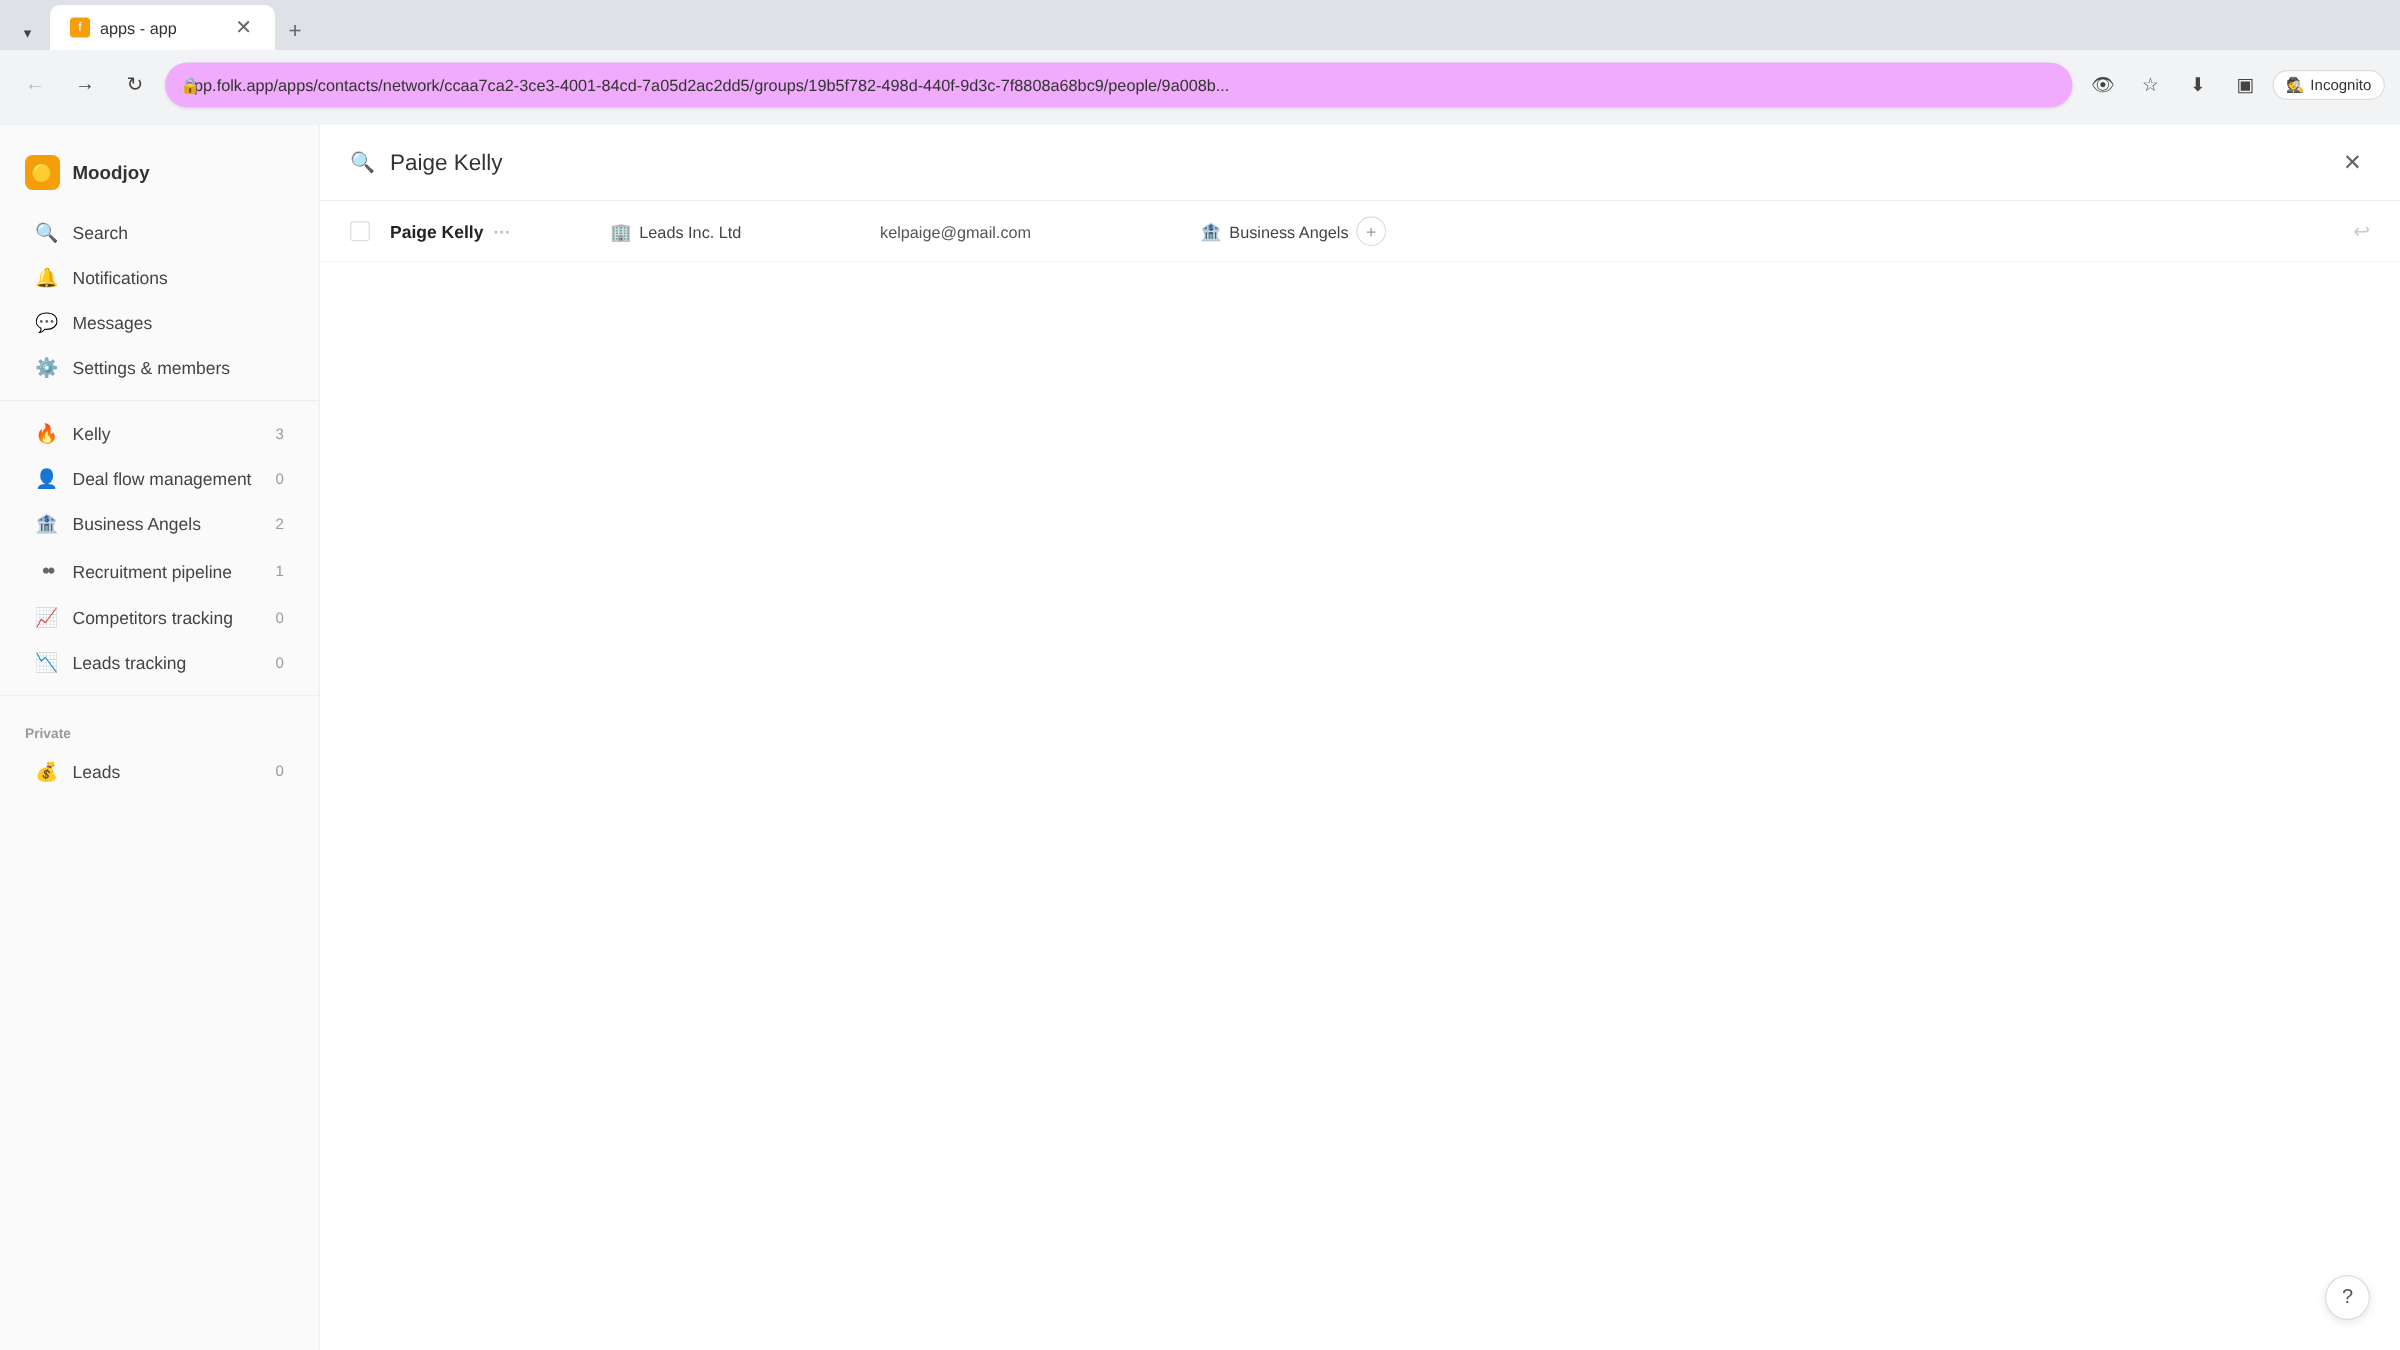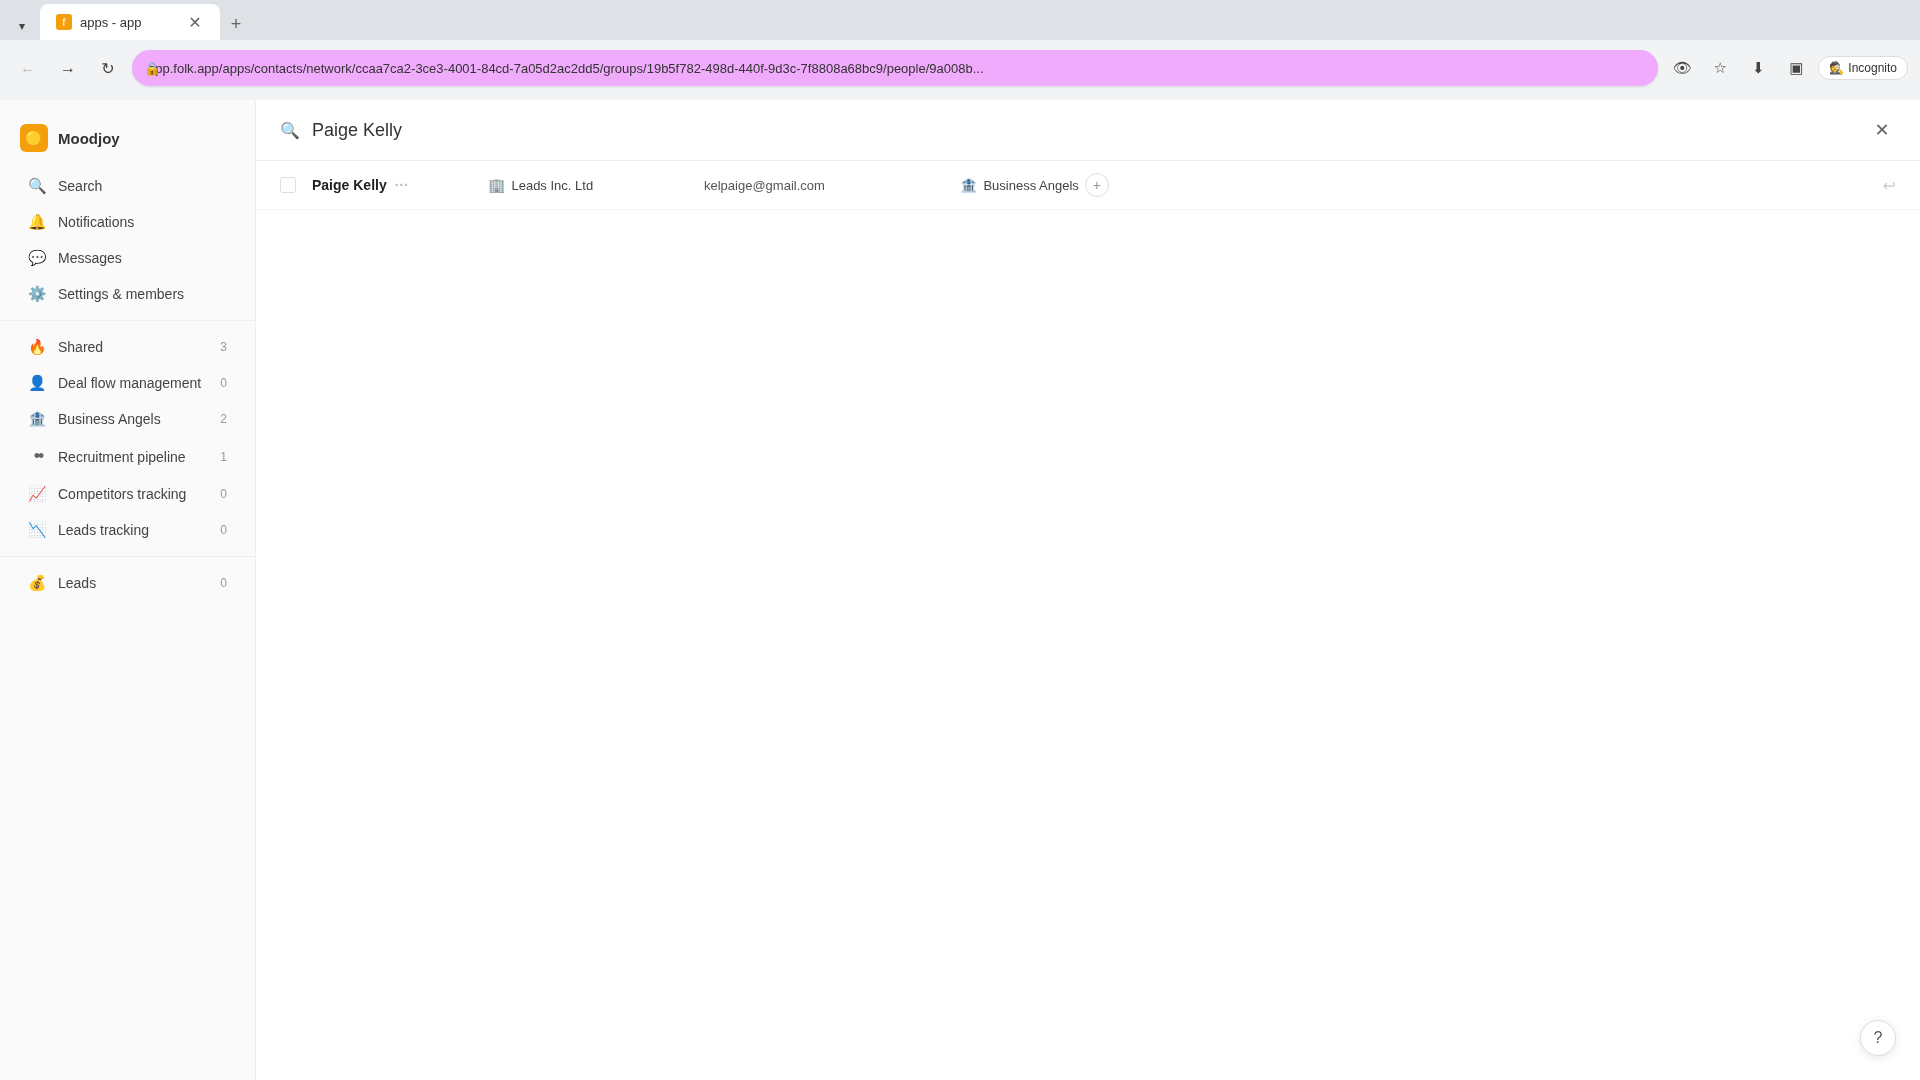--- a/index.html
+++ b/index.html
@@ -119,21 +119,21 @@
     <div class="sidebar-item">
       <span class="sidebar-item-icon">⚙️</span>
       <span class="sidebar-item-label">Settings &amp; members</span>
     </div>
 
     <div class="sidebar-divider"></div>
 
 
     <div class="sidebar-item">
       <span class="sidebar-item-icon">🔥</span>
-      <span class="sidebar-item-label">Shared</span>
+      <span class="sidebar-item-label">Kelly</span>
       <span class="sidebar-item-count">3</span>
     </div>
     <div class="sidebar-item">
       <span class="sidebar-item-icon">👤</span>
       <span class="sidebar-item-label">Deal flow management</span>
       <span class="sidebar-item-count">0</span>
     </div>
     <div class="sidebar-item">
       <span class="sidebar-item-icon">🏦</span>
       <span class="sidebar-item-label">Business Angels</span>
@@ -150,20 +150,21 @@
       <span class="sidebar-item-count">0</span>
     </div>
     <div class="sidebar-item">
       <span class="sidebar-item-icon">📉</span>
       <span class="sidebar-item-label">Leads tracking</span>
       <span class="sidebar-item-count">0</span>
     </div>
 
     <div class="sidebar-divider"></div>
 
+    <div class="sidebar-section-title">Private</div>
 
     <div class="sidebar-item">
       <span class="sidebar-item-icon">💰</span>
       <span class="sidebar-item-label">Leads</span>
       <span class="sidebar-item-count">0</span>
     </div>
   </div>
 
   <div class="main-content">
 

